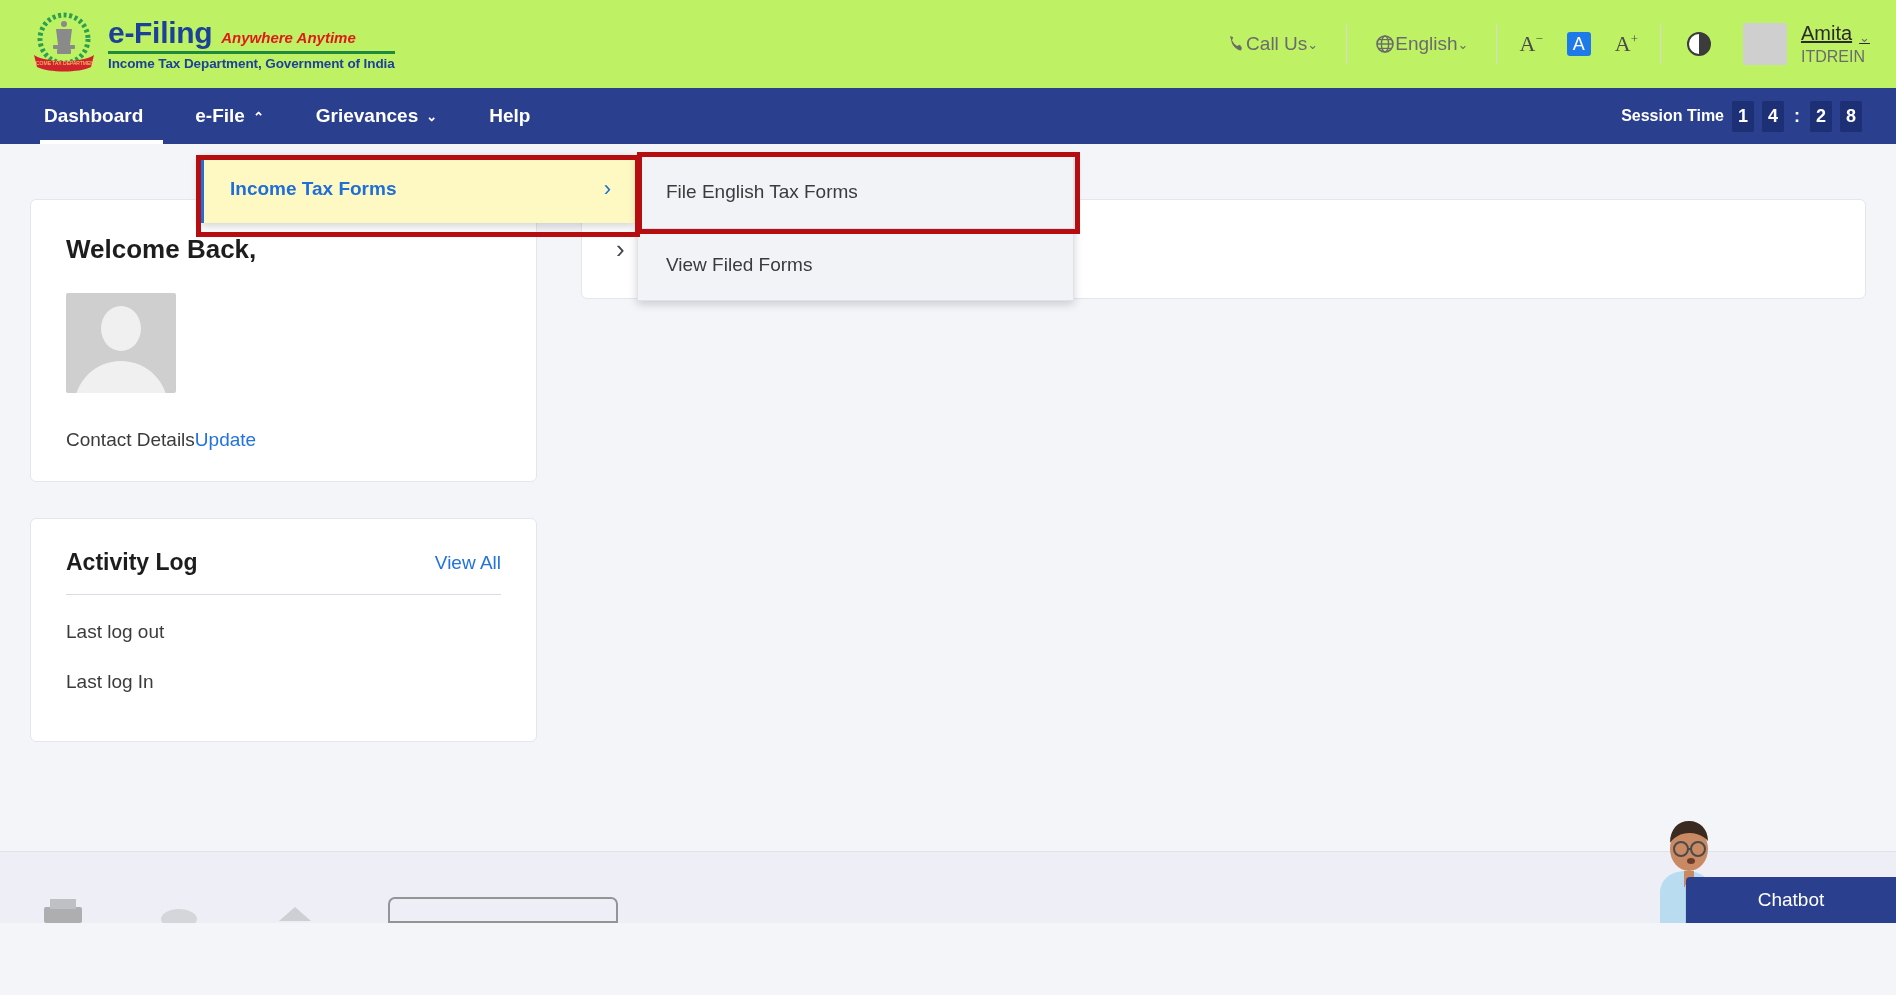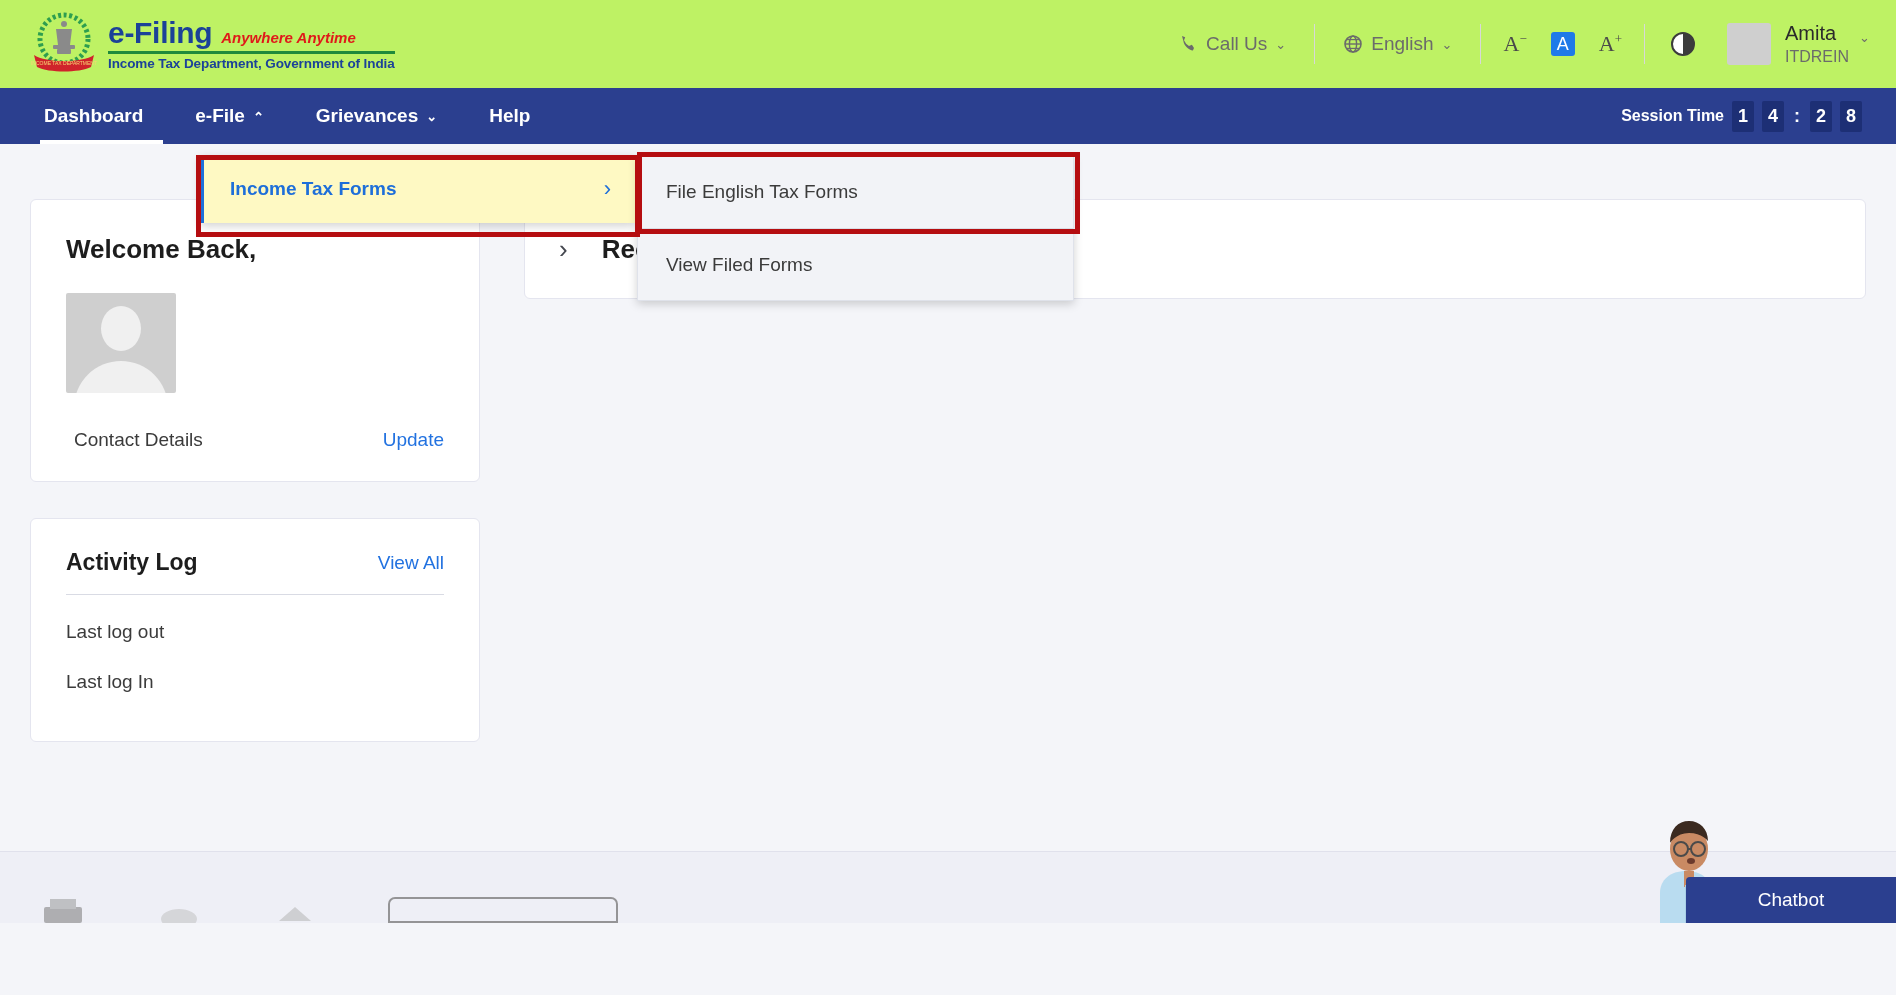--- a/index.html
+++ b/index.html
@@ -31,21 +31,21 @@
   }
   .logo-rule { height: 3px; background: #1f8a3b; margin: 3px 0 3px 0; }
   .logo-sub { font-size: 13.5px; color: #1b4298; font-weight: 600; letter-spacing: -0.1px; }
 
   .header-right {
     margin-left: auto;
     display: flex; align-items: center; gap: 0;
     height: 100%;
   }
   .hdr-item {
-    display: flex; align-items: center; gap: 8px;
+    display: flex; align-items: center; 
     color: #6b6b6b; font-size: 19px;
     padding: 0 20px;
     cursor: pointer;
   }
   .hdr-divider { width: 1px; height: 40px; background: #d8d8d8; margin: 0 8px; }
   .chev { font-size: 13px; color: #6b6b6b; }
   .icon-phone, .icon-globe { display: inline-block; width: 20px; height: 20px; }
   .fontbtn {
     font-size: 22px; color: #4a4a4a; padding: 0 14px;
     cursor: pointer; position: relative; line-height: 1;
@@ -59,21 +59,21 @@
   }
   .contrast-ico {
     width: 24px; height: 24px; border-radius: 50%;
     border: 2px solid #3c3c3c;
     background: linear-gradient(90deg, #ffffff 0 50%, #3c3c3c 50% 100%);
     margin: 0 18px; cursor: pointer;
   }
   .user-block { display: flex; align-items: center; gap: 14px; padding-left: 14px; cursor: pointer; }
   .user-avatar { width: 44px; height: 42px; background: #cfcfcf; border-radius: 3px; }
   .user-names { display: flex; flex-direction: column; gap: 3px; }
-  .user-name { font-size: 20px; color: #2b2b2b; display: flex; align-items: flex-end; gap: 23px; }
+  .user-name { font-size: 20px; color: #2b2b2b; display: flex; align-items: flex-end; gap: 7px; text-decoration: underline; }
   .user-sub { font-size: 16px; color: #6b6b6b; }
 
   
   .navbar {
     position: relative;
     height: 56px;
     background: #2b3f8f;
     display: flex; align-items: center;
     padding-left: 18px;
   }
@@ -133,42 +133,41 @@
   .menu-l2-item + .menu-l2-item { border-top: 1px solid #d9dde6; }
 
   .annot {
     position: absolute; border: 5px solid #b50d10; z-index: 60; pointer-events: none;
   }
   #annot-itf  { left: 196px; top: 155px; width: 444px; height: 82px; }
   #annot-file { left: 637px; top: 152px; width: 443px; height: 82px; }
 
   
   .main { position: relative; height: 779px; background: #f4f5f9; padding: 55px 30px 0 30px; display: flex; gap: 44px; }
-  .col-left { width: 450px; display: flex; flex-direction: column; gap: 36px; }
+  .col-left { width: 507px; display: flex; flex-direction: column; gap: 36px; }
   .card {
     background: #ffffff; border: 1px solid #e4e5ef; border-radius: 6px;
   }
   .card-welcome { padding: 34px 35px 30px 35px; }
   .welcome-title { font-size: 26px; font-weight: bold; color: #1d1d1d; }
   .avatar-big {
     width: 110px; height: 100px; background: #cfcfcf; margin: 28px 0 0 0;
     position: relative; overflow: hidden; border-radius: 2px;
   }
   .avatar-big .head {
     position: absolute; left: 50%; top: 13px; transform: translateX(-50%);
     width: 40px; height: 45px; background: #f0f0f0; border-radius: 50%;
   }
   .avatar-big .body {
     position: absolute; left: 50%; bottom: -30px; transform: translateX(-50%);
     width: 94px; height: 62px; background: #f0f0f0; border-radius: 47px 47px 0 0;
   }
   .contact-row {
-    display: flex; align-items: center; justify-content: space-between;
+    display: flex; align-items: center; 
     margin-top: 36px;
-    margin-left: 8px;
   }
   .contact-label { font-size: 19px; color: #3b3b3b; }
   .link-blue { font-size: 19px; color: #2272e0; cursor: pointer; }
 
   .card-activity { padding: 30px 35px 34px 35px; }
   .activity-head { display: flex; align-items: center; justify-content: space-between; }
   .activity-title { font-size: 23px; font-weight: bold; color: #1d1d1d; }
   .activity-rule { height: 1px; background: #d9dbe4; margin: 18px 0 12px 0; }
   .activity-row { font-size: 19px; color: #3b3b3b; padding: 14px 0; }
 

